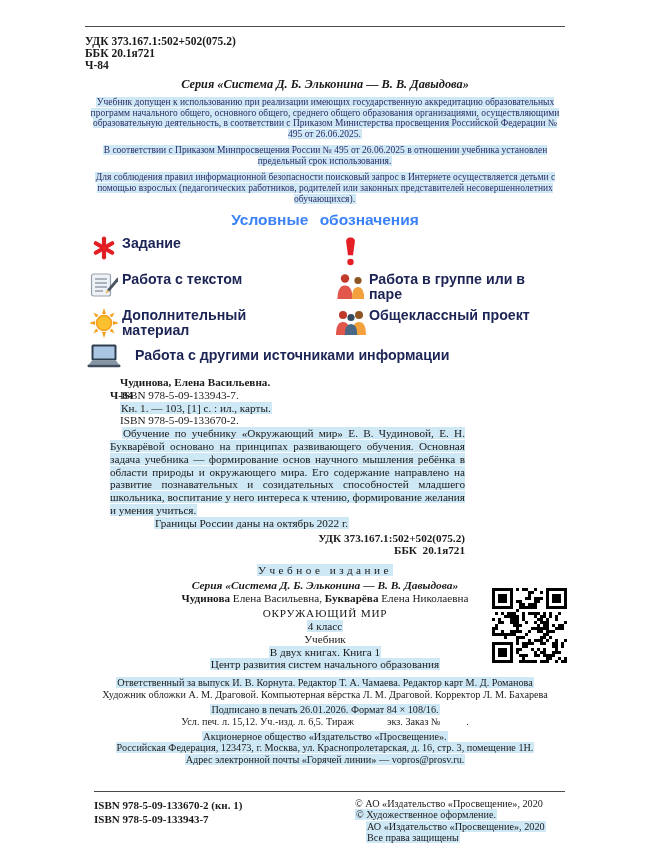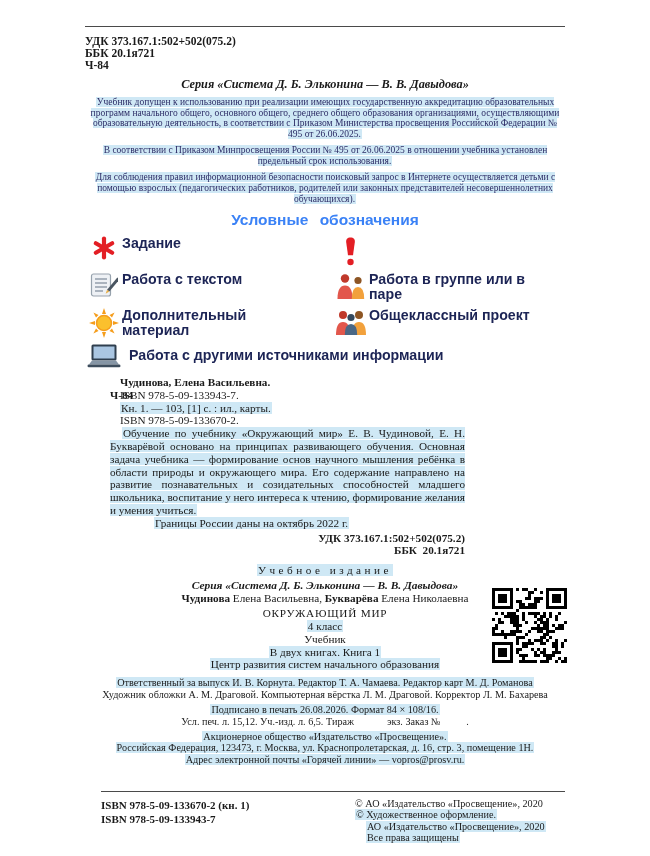--- a/index.html
+++ b/index.html
@@ -15,21 +15,21 @@
   .notice { text-align:center; font-size:9.5px; line-height:10.9px; color:#2c2c66; margin-top:5px; }
   .hl { background:#cfe8f5; padding:0 1px; }
 
   .legend-title { text-align:center; font-family:"Liberation Sans",sans-serif; font-weight:bold;
     font-size:15.5px; color:#3b82f6; word-spacing:7px; margin:6px 0 7px; }
   .legend { display:grid; grid-template-columns:247px 1fr; row-gap:6px;
     font-family:"Liberation Sans",sans-serif; }
   .legend-item { display:flex; align-items:flex-start; }
   .licon { flex:0 0 37px; display:flex; justify-content:center; align-items:center; }
   .llabel { font-size:14.2px; font-weight:bold; color:#1c2455; line-height:1.06; max-width:172px; }
-  .legend-full { margin-top:5px; display:flex; align-items:center; gap:7px;
+  .legend-full { margin-top:5px; display:flex; align-items:center; gap:13px;
     font-family:"Liberation Sans",sans-serif; }
   .legend-full .llabel { max-width:none; }
 
   .biblio { position:relative; margin:7px 0 0; padding-left:25px; width:380px;
     font-size:11.2px; line-height:12.8px; }
   .b-author { font-weight:bold; margin-left:10px; }
   .b-code { position:absolute; left:0; font-weight:bold; }
   .b-entry { width:300px; text-align:justify; }
   .b-line { margin-left:10px; }
   .b-annot { text-indent:12px; text-align:justify; }
@@ -41,21 +41,21 @@
   .imp-series { font-style:italic; font-weight:bold; font-size:11.4px; }
   .imp-title { letter-spacing:0.8px; margin-top:2px; }
   .bold { font-weight:bold; }
 
   .credits { text-align:center; margin-top:6px; font-size:10.2px; line-height:11.4px; }
   .gap { margin-top:4px; }
   .prewrap { white-space:pre-wrap; }
 
   .qr { position:absolute; left:492px; top:588px; width:75px; height:75px; }
 
-  .footer-area { position:absolute; left:101px; right:85px; bottom:12px; }
+  .footer-area { position:absolute; left:94px; right:85px; bottom:12px; }
   .footer-rule { border-top:1.3px solid #4a4a4a; margin-bottom:6px; }
   .footer { display:flex; }
   .f-left { font-weight:bold; font-size:11px; line-height:14px; }
   .f-right { margin-left:auto; width:210px; font-size:10.2px; line-height:11.6px; }
   .f-indent { padding-left:11px; }
 </style>
 </head>
 <body>
 
 <div class="page">
@@ -194,21 +194,21 @@
       <div class="imp-title">ОКРУЖАЮЩИЙ МИР</div>
       <div><span class="hl">4 класс</span></div>
       <div>Учебник</div>
       <div><span class="hl">В двух книгах. Книга 1</span></div>
       <div><span class="hl">Центр развития систем начального образования</span></div>
     </div>
 
     <div class="credits">
       <div><span class="hl">Ответственный за выпуск И. В. Корнута. Редактор Т. А. Чамаева. Редактор карт М. Д. Романова</span></div>
       <div>Художник обложки А. М. Драговой. Компьютерная вёрстка Л. М. Драговой. Корректор Л. М. Бахарева</div>
-      <div class="gap"><span class="hl">Подписано в печать 26.08.2026. Формат 84 × 108/16.</span></div>
+      <div class="gap"><span class="hl">Подписано в печать 26.01.2026. Формат 84 × 108/16.</span></div>
       <div class="prewrap">Усл. печ. л. 15,12. Уч.-изд. л. 6,5. Тираж             экз. Заказ №          .</div>
       <div class="gap"><span class="hl">Акционерное общество «Издательство «Просвещение».</span></div>
       <div><span class="hl">Российская Федерация, 123473, г. Москва, ул. Краснопролетарская, д. 16, стр. 3, помещение 1Н.</span></div>
       <div><span class="hl">Адрес электронной почты «Горячей линии» — vopros@prosv.ru.</span></div>
     </div>
   </div>
 
   <div class="qr"><svg width="75" height="75" viewBox="0 0 75 75">
         <rect width="75" height="75" fill="#fff"></rect>
         <g fill="#000">

